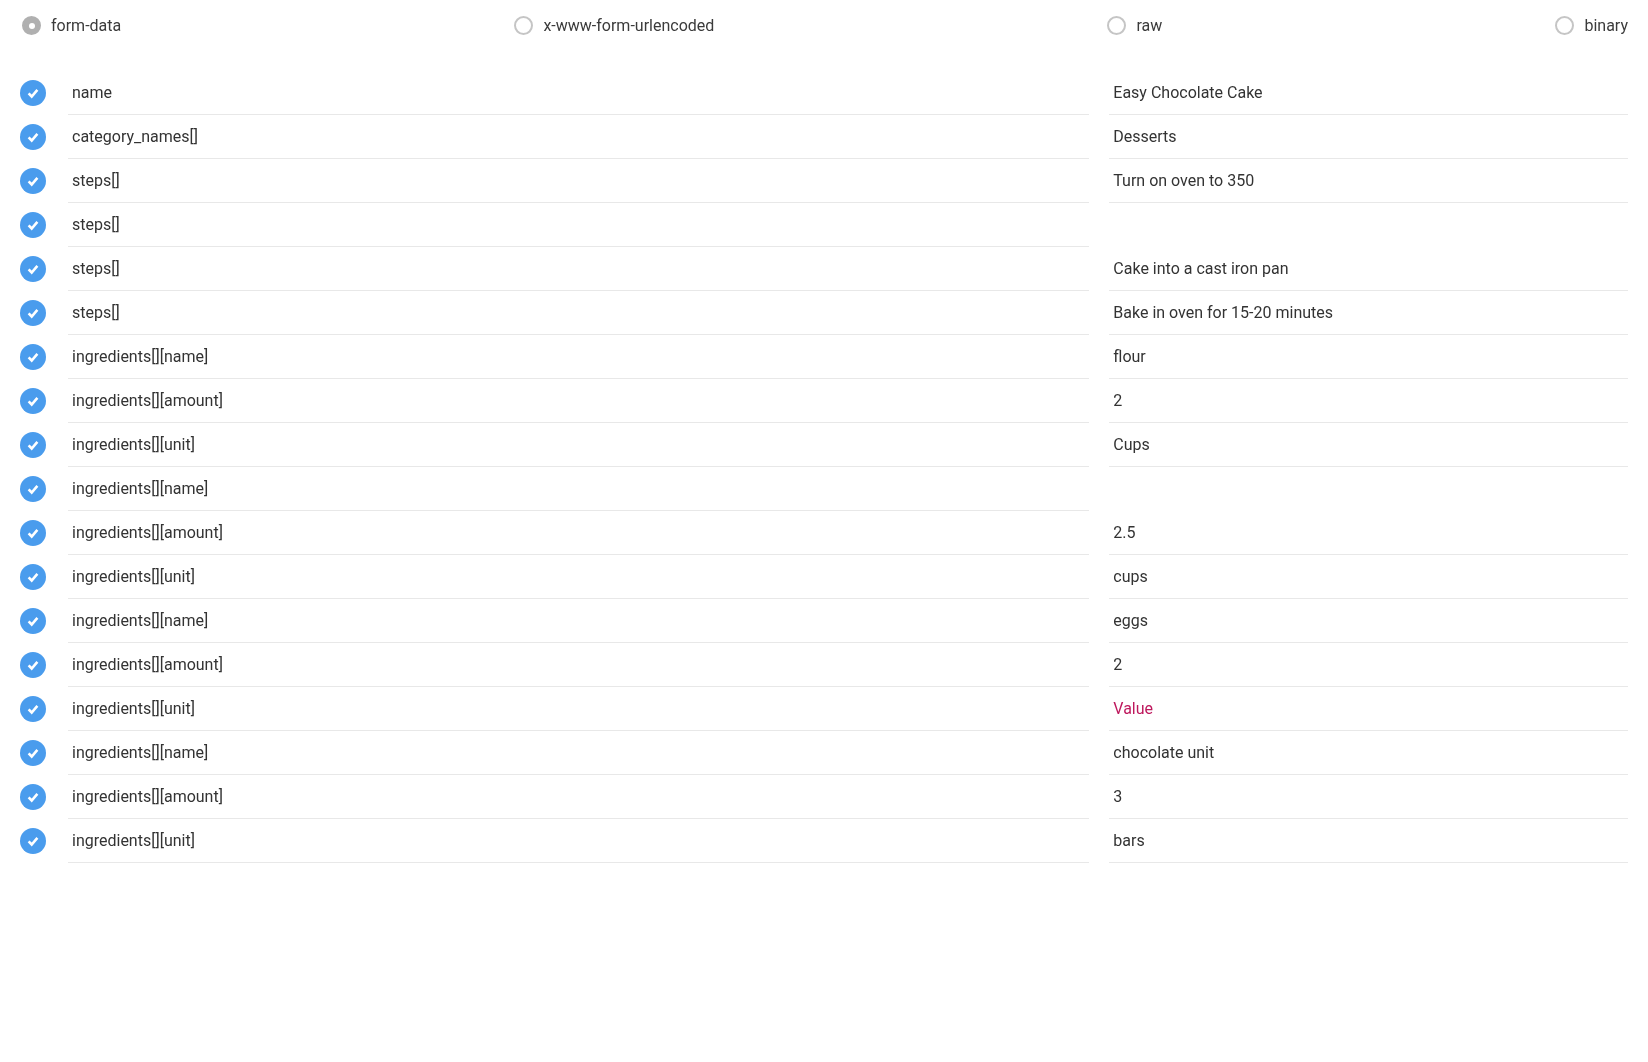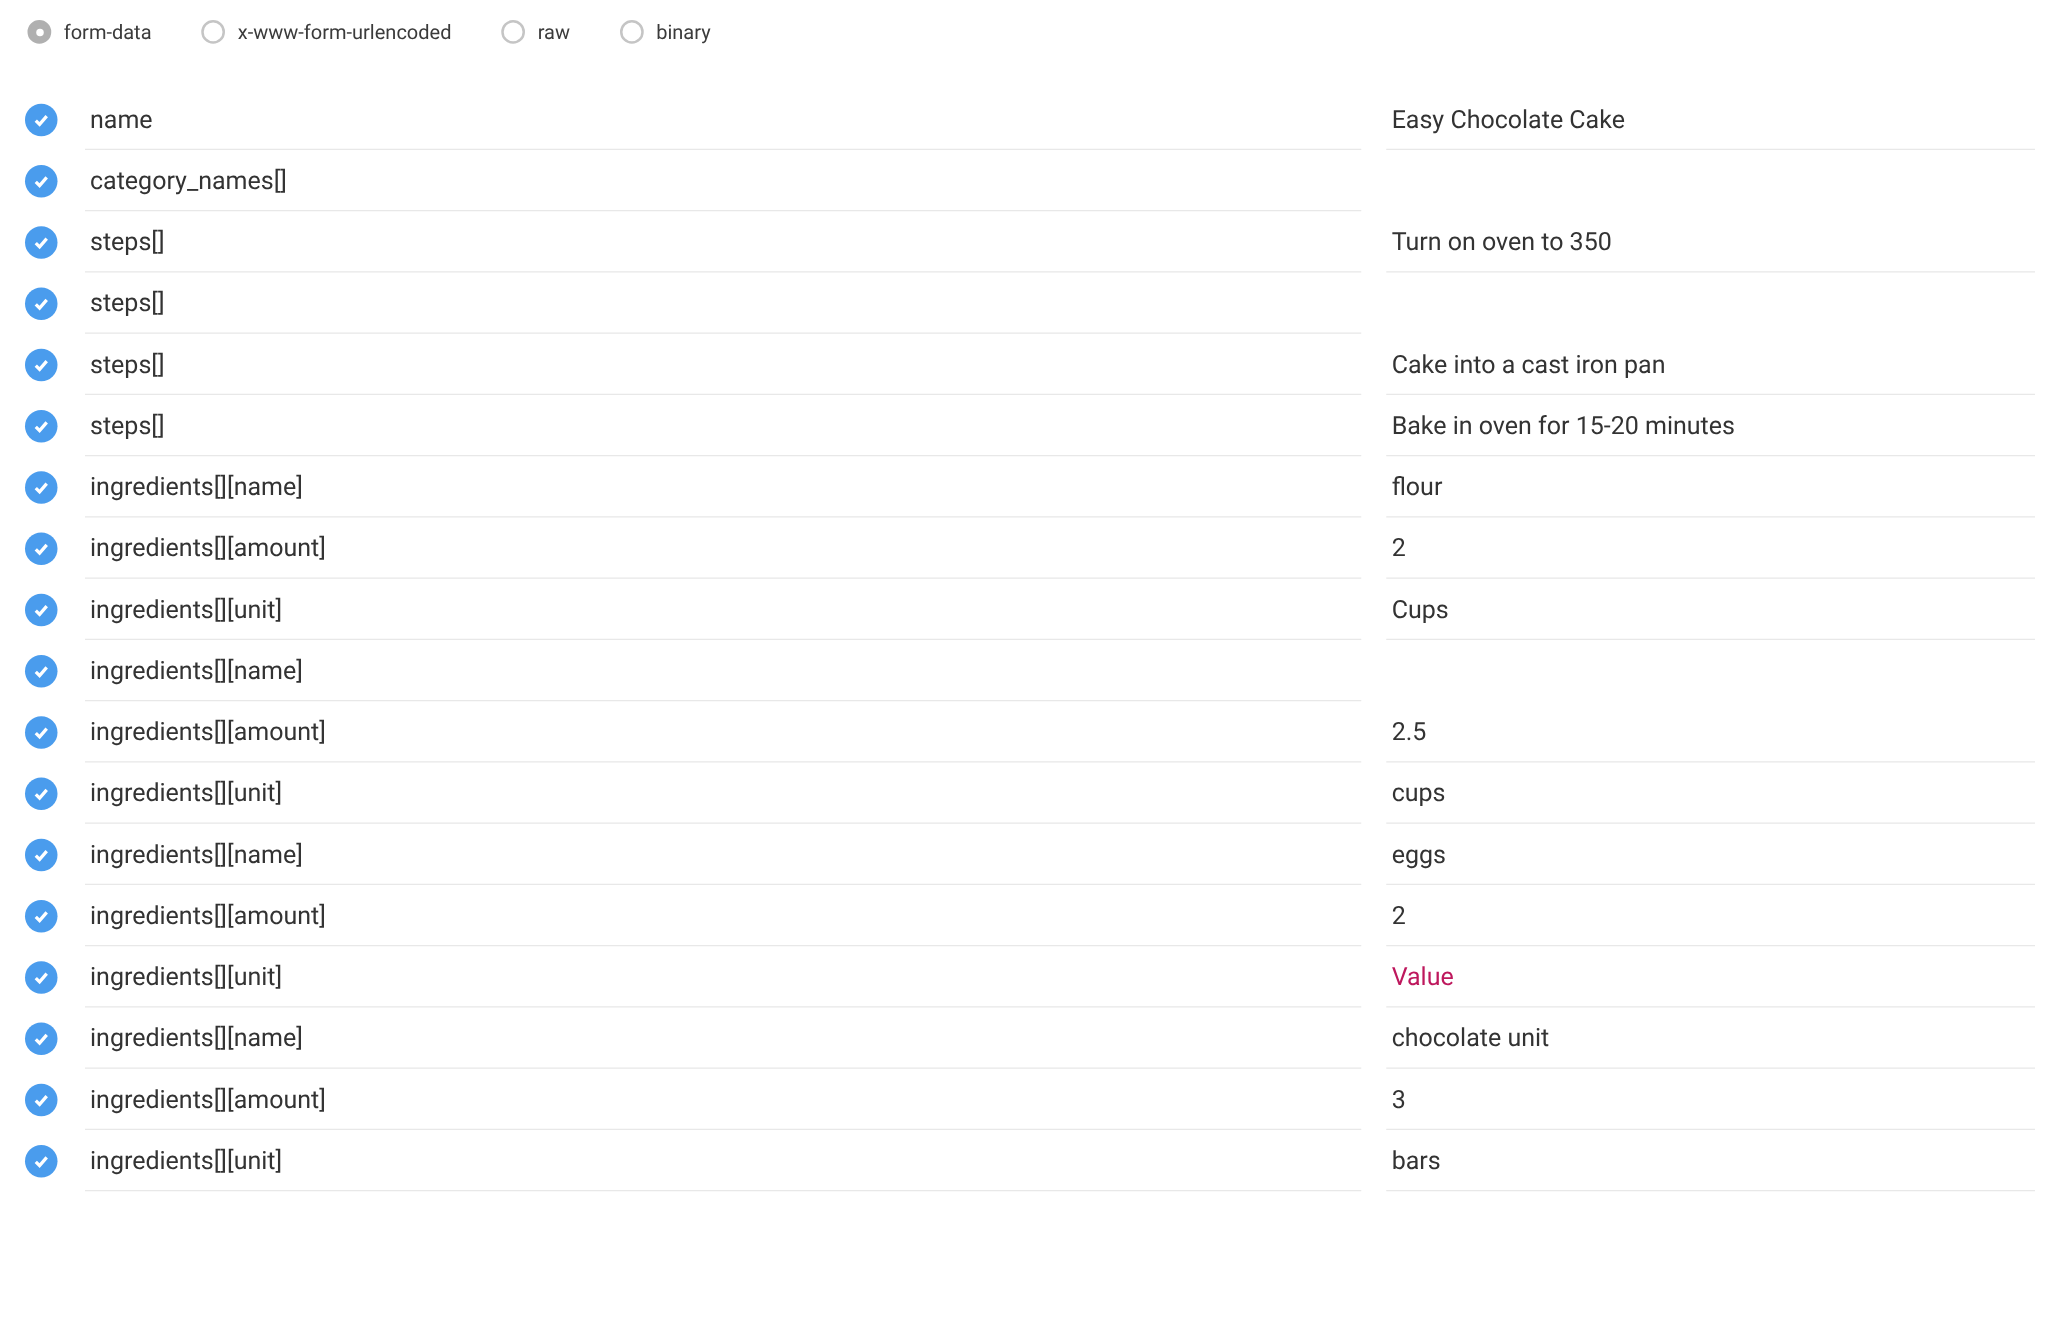--- a/index.html
+++ b/index.html
@@ -10,20 +10,21 @@
       padding: 16px 20px;
       font-size: 16px;
     }
 
     .body-type-selector {
       display: flex;
       gap: 40px;
       align-items: center;
       margin-bottom: 36px;
       padding-left: 2px;
+      justify-content: space-between;
     }
 
     .radio-option {
       display: flex;
       align-items: center;
       gap: 10px;
       cursor: pointer;
     }
 
     .radio-circle {
@@ -92,21 +93,21 @@
       stroke: #ffffff;
       stroke-width: 3;
       fill: none;
     }
 
     .kv-key, .kv-value {
       padding: 12px 4px;
       border-bottom: 1px solid #e8e8e8;
       display: flex;
       align-items: center;
-      font-size: 20px;
+      font-size: 16px;
       color: #333;
     }
 
     .kv-key {
       flex: 0 0 calc(66.5% - 48px);
     }
 
     .kv-value {
       flex: 1;
     }
@@ -151,20 +152,21 @@
     </div>
     <div class="kv-row">
       <div class="kv-checkbox-wrap">
         <div class="checkmark-circle">
           <svg viewBox="0 0 16 16">
             <polyline points="3,8.5 6.5,12 13,4.5"></polyline>
           </svg>
         </div>
       </div>
       <div class="kv-key">category_names[]</div>
+      <div class="kv-value">Desserts</div>
     </div>
     <div class="kv-row">
       <div class="kv-checkbox-wrap">
         <div class="checkmark-circle">
           <svg viewBox="0 0 16 16">
             <polyline points="3,8.5 6.5,12 13,4.5"></polyline>
           </svg>
         </div>
       </div>
       <div class="kv-key">steps[]</div>

